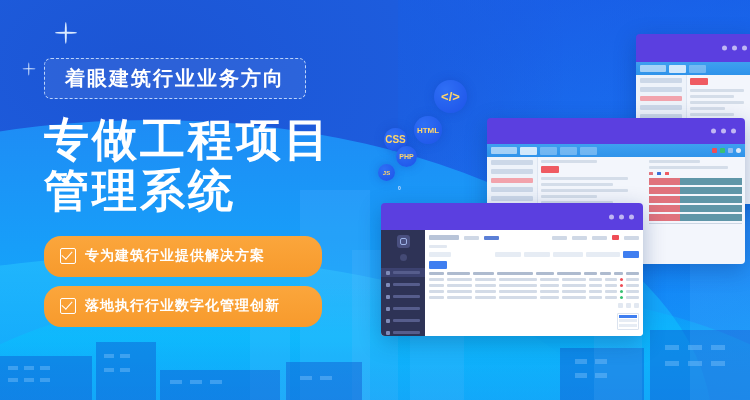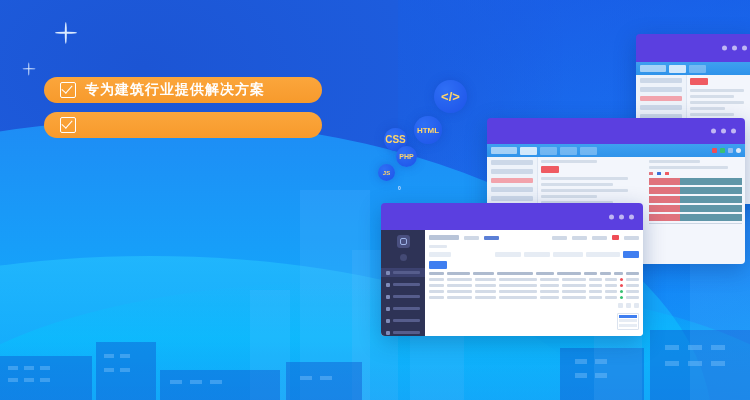--- a/index.html
+++ b/index.html
@@ -66,21 +66,21 @@
   .subtitle{
     color:#ffffff;font-size:20px;font-weight:700;letter-spacing:2px;line-height:1;white-space:nowrap;
   }
   .title{margin-top:16px;color:#ffffff;font-weight:700;font-size:45px;line-height:1.13;letter-spacing:3px;}
   .title div{white-space:nowrap;}
 
   .pills{margin-top:19px;}
   .pill{
     display:flex;align-items:center;gap:9px;
     width:278px;box-sizing:border-box;
-    height:26px;padding:0 16px;margin-bottom:9px;
+    height:41px;padding:0 16px;margin-bottom:9px;
     background:linear-gradient(180deg,#fba63c 0%,#f79a2c 100%);
     border-radius:17px;
   }
   .chk{
     width:14px;height:14px;flex:0 0 14px;border:1.4px solid #ffffff;border-radius:2px;
     position:relative;
   }
   .chk::after{
     content:"";position:absolute;left:3px;top:0px;width:5px;height:9px;
     border:solid #ffffff;border-width:0 1.9px 1.9px 0;transform:rotate(42deg);
@@ -231,27 +231,35 @@
     <div class="win" style="left:711px;bottom:50px;width:14px;height:5px;"></div>
     <div class="win" style="left:665px;bottom:34px;width:14px;height:5px;"></div>
     <div class="win" style="left:688px;bottom:34px;width:14px;height:5px;"></div>
     <div class="win" style="left:711px;bottom:34px;width:14px;height:5px;"></div>
   </div>
 
   <div class="spark" style="left:55px;top:22px;width:22px;height:22px;"></div>
   <div class="spark" style="left:22px;top:62px;width:13px;height:13px;"></div>
 
   <div class="copy">
+    <div class="subtitle-box">
+      <div class="subtitle">着眼建筑行业业务方向</div>
+    </div>
+    <div class="title">
+      <div>专做工程项目</div>
+      <div>管理系统</div>
+    </div>
     <div class="pills">
       <div class="pill">
         <span class="chk"></span>
         <span class="pill-text">专为建筑行业提供解决方案</span>
       </div>
       <div class="pill">
         <span class="chk"></span>
+        <span class="pill-text">落地执行行业数字化管理创新</span>
       </div>
     </div>
   </div>
 
   <div class="bubbles">
     <div class="bub" style="left:62px;top:46px;width:33px;height:33px;font-size:13px;">&lt;/&gt;</div>
     <div class="bub" style="left:42px;top:82px;width:28px;height:28px;font-size:8px;">HTML</div>
     <div class="bub" style="left:12px;top:94px;width:23px;height:23px;font-size:10px;">CSS</div>
     <div class="bub" style="left:24px;top:112px;width:21px;height:21px;font-size:7px;">PHP</div>
     <div class="bub" style="left:6px;top:130px;width:17px;height:17px;font-size:6px;">JS</div>

